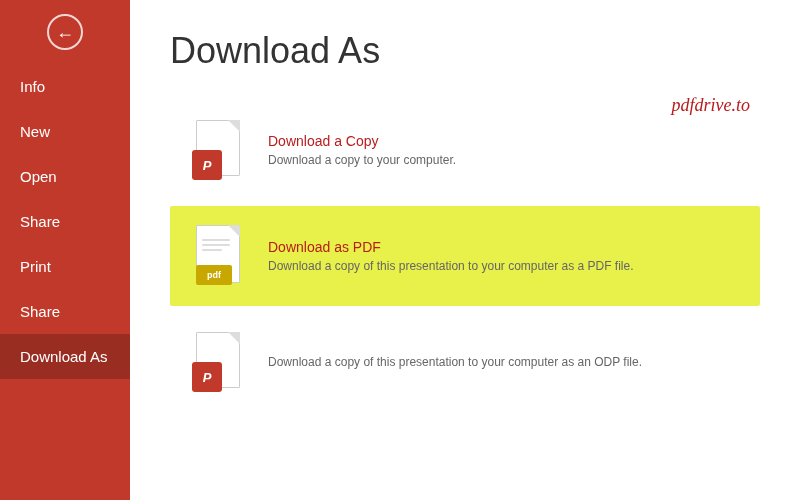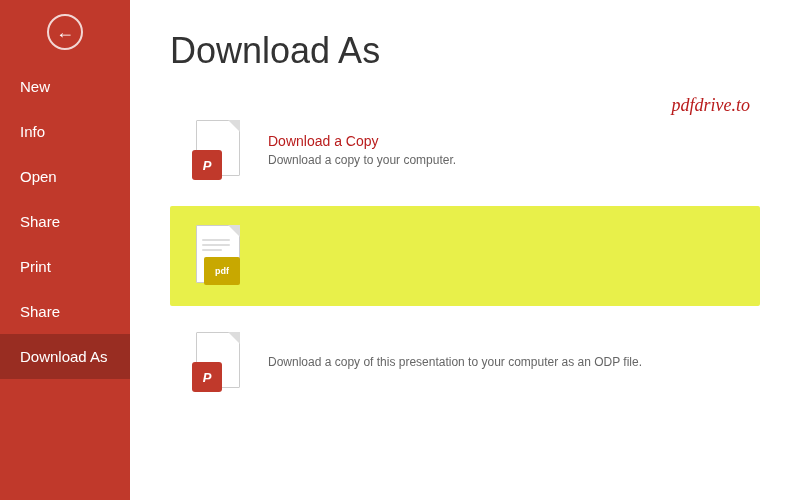--- a/index.html
+++ b/index.html
@@ -190,26 +190,26 @@
       height: 12px;
       background: #ddd;
       position: absolute;
       top: 0;
       right: 4px;
       clip-path: polygon(0 0, 100% 100%, 100% 0);
     }
 
     .pdf-icon .pdf-badge {
       width: 36px;
-      height: 28px;
+      height: 20px;
       background: #c8a800;
       border-radius: 2px;
       position: absolute;
       bottom: 2px;
-      left: 12px;
+      left: 4px;
       display: flex;
       align-items: center;
       justify-content: center;
       color: white;
       font-size: 9px;
       font-weight: bold;
     }
 
     .pdf-icon .pdf-lines {
       position: absolute;
@@ -227,22 +227,22 @@
 
     .pdf-line:nth-child(3) { width: 70%; }
   </style>
 </head>
 <body>
 
 <div class="sidebar">
   <div class="sidebar-back">
     <div class="back-circle">←</div>
   </div>
+  <div class="sidebar-item">Info</div>
   <div class="sidebar-item">New</div>
-  <div class="sidebar-item">Info</div>
   <div class="sidebar-item">Open</div>
   <div class="sidebar-item">Share</div>
   <div class="sidebar-item">Print</div>
   <div class="sidebar-item">Share</div>
   <div class="sidebar-item active">Download As</div>
 </div>
 
 <div class="main-content">
   <h1 class="page-title">Download As</h1>
 
@@ -268,20 +268,24 @@
         <div class="file-body"></div>
         <div class="file-fold"></div>
         <div class="pdf-lines">
           <div class="pdf-line"></div>
           <div class="pdf-line"></div>
           <div class="pdf-line"></div>
         </div>
         <div class="pdf-badge">pdf</div>
       </div>
     </div>
+    <div class="option-text">
+      <div class="option-title">Download as PDF</div>
+      <div class="option-desc">Download a copy of this presentation to your computer as a PDF file.</div>
+    </div>
   </div>
 
   <div class="option-item">
     <div class="option-icon">
       <div class="ppt-icon">
         <div class="file-body"></div>
         <div class="file-fold"></div>
         <div class="ppt-badge">P</div>
       </div>
     </div>

